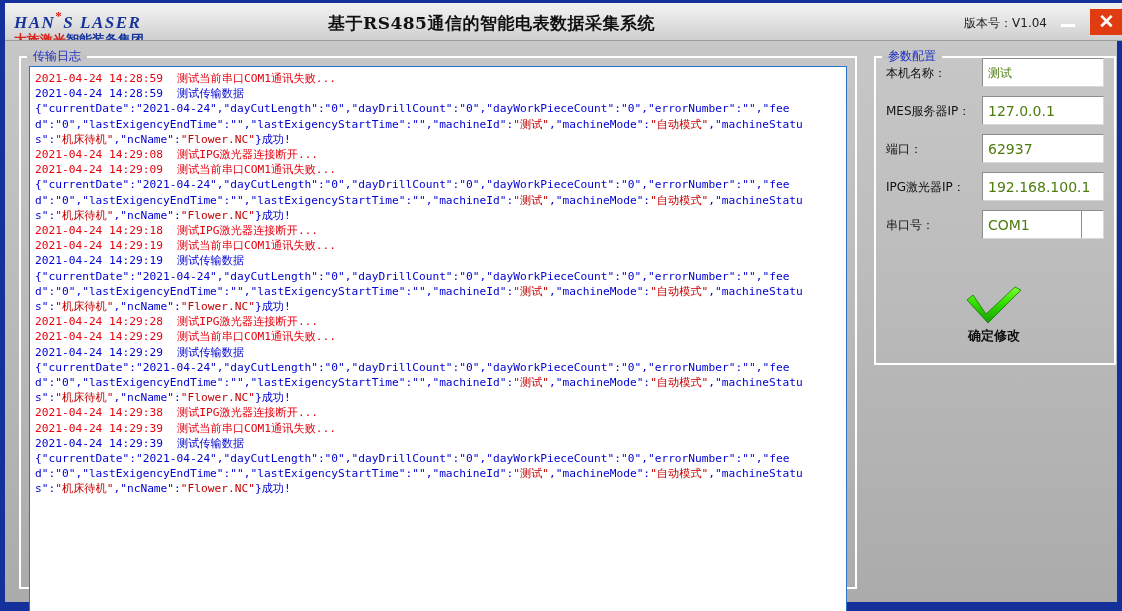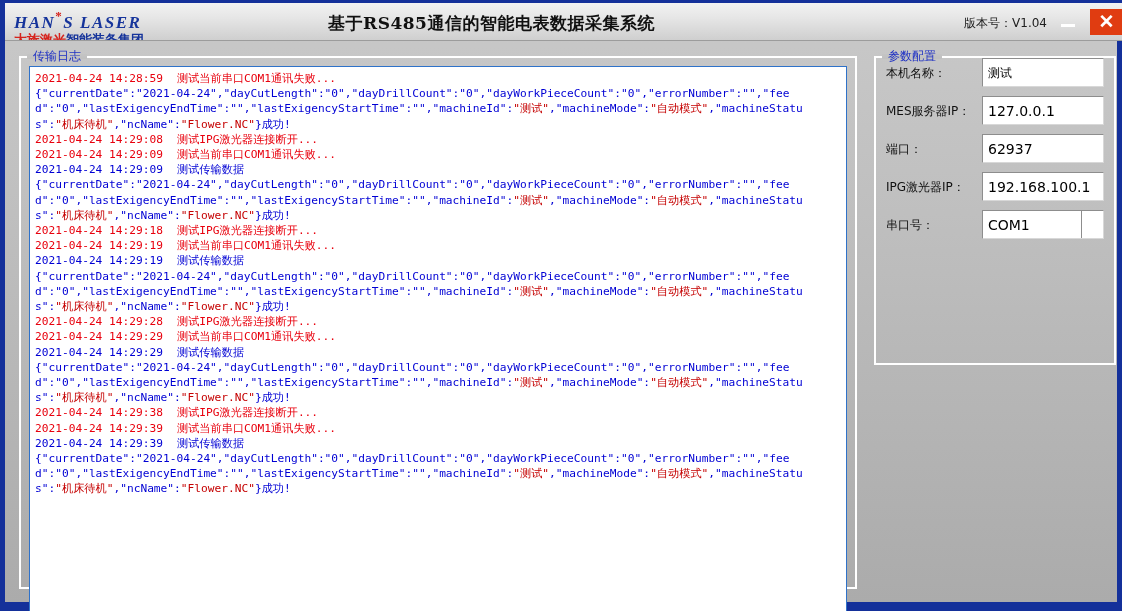--- a/index.html
+++ b/index.html
@@ -113,21 +113,21 @@
   .field{
     position:absolute;left:106px;top:0;width:122px;height:29px;
     background:#ffffff;box-sizing:border-box;
     border-top:1px solid #8d8d8d;border-left:1px solid #8d8d8d;
     border-right:1px solid #d8d8d8;border-bottom:1px solid #d8d8d8;
     overflow:hidden;
   }
   .field .val{
     position:absolute;left:5px;top:0;height:29px;line-height:29px;
     font-family:"DejaVu Sans","Liberation Sans",sans-serif;
-    font-size:14px;color:#000000;white-space:nowrap;
+    font-size:14px;color:#4d7c0f;white-space:nowrap;
   }
   .field.small .val{font-size:12px;}
   .field .combo-sep{
     position:absolute;right:21px;top:0;width:1px;height:27px;background:#8d8d8d;
   }
   .spin{
     position:absolute;right:1px;top:1px;width:26px;height:27px;
     background:#cfcfcf;
   }
   .spin .sb{
@@ -174,24 +174,24 @@
       <div class="x">✕</div>
     </div>
   </div>
 
   <div class="groupbox" id="loggroup">
     <div class="gb-frame"></div>
     <div class="gb-titlemask" id="logmask" style="width: 60px;"></div>
     <div class="gb-title">传输日志</div>
     <div id="logbox">
         <div class="logline red"><span class="ts">2021-04-24 14:28:59</span><span class="msg">测试当前串口COM1通讯失败...</span></div>
+        <div class="logline blue"><span class="ts">2021-04-24 14:28:59</span><span class="msg">测试传输数据</span></div>
         <div class="logline json">{"currentDate":"2021-04-24","dayCutLength":"0","dayDrillCount":"0","dayWorkPieceCount":"0","errorNumber":"","feed":"0","lastExigencyEndTime":"","lastExigencyStartTime":"","machineId":<span class="jstr">"测试"</span>,"machineMode":<span class="jstr">"自动模式"</span>,"machineStatus":<span class="jstr">"机床待机"</span>,"ncName":<span class="jstr">"Flower.NC"</span>}成功!</div>
         <div class="logline red"><span class="ts">2021-04-24 14:29:08</span><span class="msg">测试IPG激光器连接断开...</span></div>
         <div class="logline red"><span class="ts">2021-04-24 14:29:09</span><span class="msg">测试当前串口COM1通讯失败...</span></div>
-        <div class="logline blue"><span class="ts">2021-04-24 14:29:09</span><span class="msg">测试传输数据</span></div>
         <div class="logline json">{"currentDate":"2021-04-24","dayCutLength":"0","dayDrillCount":"0","dayWorkPieceCount":"0","errorNumber":"","feed":"0","lastExigencyEndTime":"","lastExigencyStartTime":"","machineId":<span class="jstr">"测试"</span>,"machineMode":<span class="jstr">"自动模式"</span>,"machineStatus":<span class="jstr">"机床待机"</span>,"ncName":<span class="jstr">"Flower.NC"</span>}成功!</div>
         <div class="logline red"><span class="ts">2021-04-24 14:29:18</span><span class="msg">测试IPG激光器连接断开...</span></div>
         <div class="logline red"><span class="ts">2021-04-24 14:29:19</span><span class="msg">测试当前串口COM1通讯失败...</span></div>
         <div class="logline blue"><span class="ts">2021-04-24 14:29:19</span><span class="msg">测试传输数据</span></div>
         <div class="logline json">{"currentDate":"2021-04-24","dayCutLength":"0","dayDrillCount":"0","dayWorkPieceCount":"0","errorNumber":"","feed":"0","lastExigencyEndTime":"","lastExigencyStartTime":"","machineId":<span class="jstr">"测试"</span>,"machineMode":<span class="jstr">"自动模式"</span>,"machineStatus":<span class="jstr">"机床待机"</span>,"ncName":<span class="jstr">"Flower.NC"</span>}成功!</div>
         <div class="logline red"><span class="ts">2021-04-24 14:29:28</span><span class="msg">测试IPG激光器连接断开...</span></div>
         <div class="logline red"><span class="ts">2021-04-24 14:29:29</span><span class="msg">测试当前串口COM1通讯失败...</span></div>
         <div class="logline blue"><span class="ts">2021-04-24 14:29:29</span><span class="msg">测试传输数据</span></div>
         <div class="logline json">{"currentDate":"2021-04-24","dayCutLength":"0","dayDrillCount":"0","dayWorkPieceCount":"0","errorNumber":"","feed":"0","lastExigencyEndTime":"","lastExigencyStartTime":"","machineId":<span class="jstr">"测试"</span>,"machineMode":<span class="jstr">"自动模式"</span>,"machineStatus":<span class="jstr">"机床待机"</span>,"ncName":<span class="jstr">"Flower.NC"</span>}成功!</div>
         <div class="logline red"><span class="ts">2021-04-24 14:29:38</span><span class="msg">测试IPG激光器连接断开...</span></div>
@@ -233,15 +233,28 @@
         </div>
         <div class="row" style="top: 152px;">
           <div class="rowlabel">串口号：</div>
           <div class="field">
             <div class="val">COM1</div>
             <div class="combo-sep"></div>
           </div>
         </div>
       </div>
 
+    <div id="confirm">
+      <svg width="62" height="38" viewBox="0 0 62 38">
+        <defs>
+          <linearGradient id="gchk" x1="0" y1="0" x2="0" y2="1">
+            <stop offset="0%" stop-color="#7dff33"></stop>
+            <stop offset="45%" stop-color="#33dd00"></stop>
+            <stop offset="100%" stop-color="#16a000"></stop>
+          </linearGradient>
+        </defs>
+        <path d="M4 14 L10 9 L23 28 L52 1 L58 4 L25 37 Z" fill="url(#gchk)" stroke="#0f7a00" stroke-width="0.8"></path>
+      </svg>
+      <div class="clabel">确定修改</div>
+    </div>
   </div>
 
 </div>
 
 </body></html>

